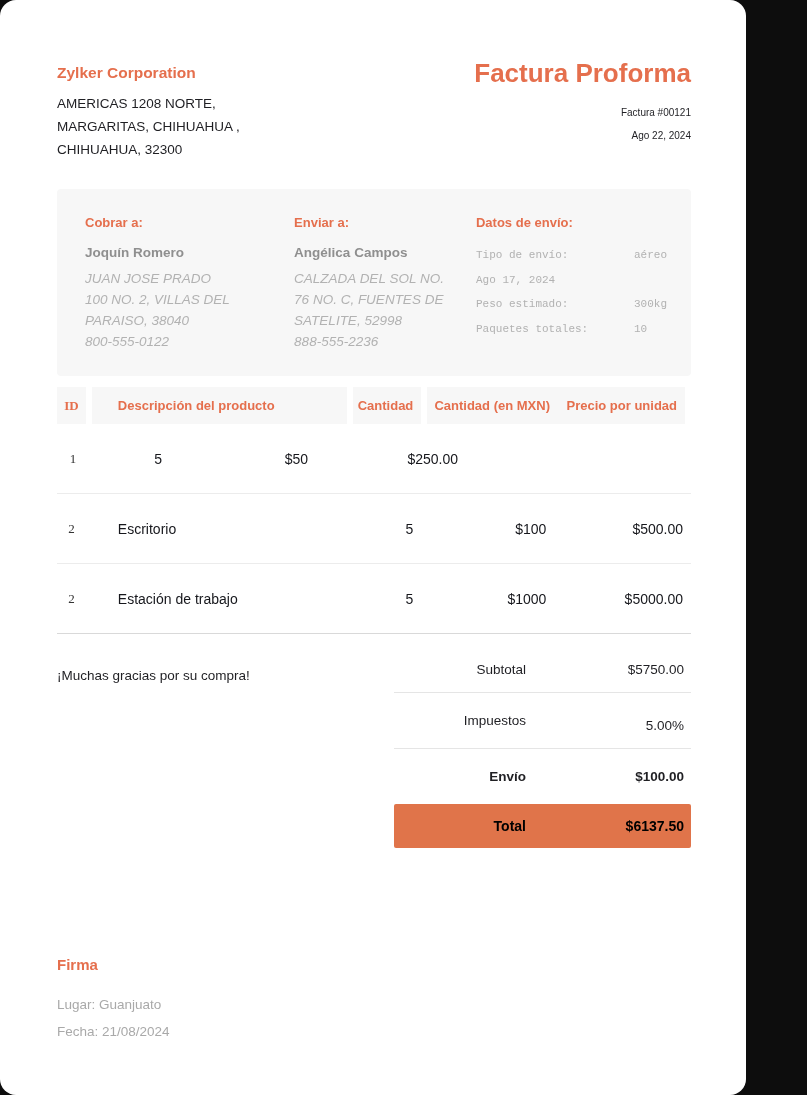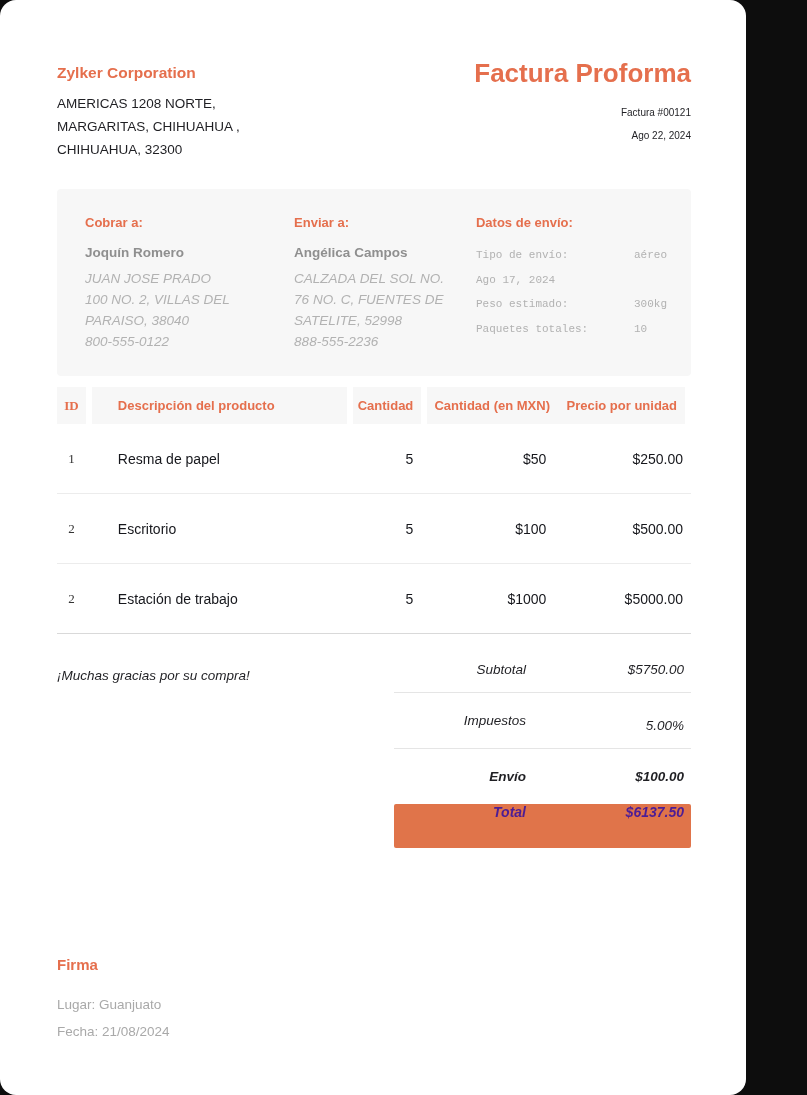--- a/index.html
+++ b/index.html
@@ -44,33 +44,33 @@
   .c-id{width:32px;text-align:center;margin-right:6px;font-family:Liberation Serif, serif;}
   .c-desc{width:280px;padding-left:26px;margin-right:6px;}
   .c-qty{width:75px;text-align:right;padding-right:8px;margin-right:6px;}
   .c-price{width:140px;text-align:right;padding-right:8px;margin-right:6px;}
   .c-mxn{width:144px;text-align:right;padding-right:8px;}
   .trow{display:flex;align-items:center;height:70px;border-bottom:1px solid #ececec;
         font-size:14px;color:#16171c;}
   .trow:last-child{border-bottom:1px solid #d9d9d9;}
   .trow .c-id{font-size:13px;color:#333;}
   
-  .totals-section{display:flex;justify-content:space-between;margin-top:12px;font-style:italic;}
+  .totals-section{display:flex;justify-content:space-between;margin-top:12px;}
   .thanks{font-size:13.5px;color:var(--dark);padding-top:22px;}
   .totals{width:297px;font-size:13.5px;color:var(--dark);}
   .trow2{display:flex;align-items:center;border-bottom:1px solid #e5e5e5;}
   .trow2 .lbl{flex:1;text-align:right;}
   .trow2 .val{width:165px;text-align:right;padding-right:7px;}
   .row-subtotal{height:47px;}
   .row-tax{height:56px;}
   .row-tax .val{padding-top:10px;}
   .row-shipping{height:55px;border-bottom:none;font-weight:700;}
   .total-bar{
-    display:flex;align-items:flex-start;height:44px;background:var(--bar);
-    border-radius:2px;color:#4c1d95;font-weight:700;font-size:14px;border-bottom:none;
+    display:flex;align-items:center;height:44px;background:var(--bar);
+    border-radius:2px;color:#000000;font-weight:700;font-size:14px;border-bottom:none;
   }
   .total-bar .lbl{flex:1;text-align:right;}
   .total-bar .val{width:165px;text-align:right;padding-right:7px;}
   
   .signature{margin-top:108px;}
   .sig-heading{color:var(--accent);font-size:15px;font-weight:700;margin-bottom:22px;}
   .sig-line{font-size:13.5px;color:#a9a9a9;line-height:20px;margin-bottom:7px;}
 </style>
 </head>
 <body>
@@ -133,21 +133,20 @@
   <div class="table">
     <div class="thead">
       <div class="th c-id">ID</div>
       <div class="th c-desc">Descripción del producto</div>
       <div class="th c-qty">Cantidad</div>
       <div class="th c-mxn">Cantidad (en MXN)</div>
       <div class="th c-price">Precio por unidad</div>
     </div>
     <div class="trow">
       <div class="c-id">1</div>
-      <div class="c-desc">Resma de papel</div>
       <div class="c-qty">5</div>
       <div class="c-price">$50</div>
       <div class="c-mxn">$250.00</div>
     </div>
     <div class="trow">
       <div class="c-id">2</div>
       <div class="c-desc">Escritorio</div>
       <div class="c-qty">5</div>
       <div class="c-price">$100</div>
       <div class="c-mxn">$500.00</div>

